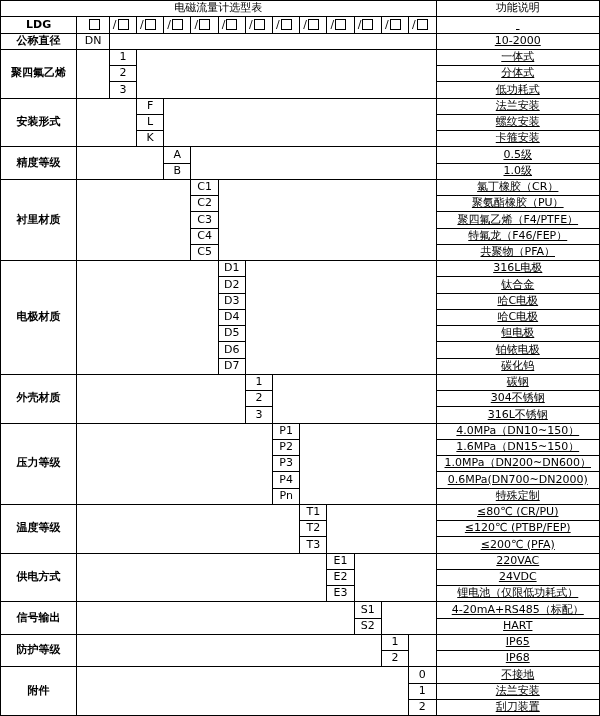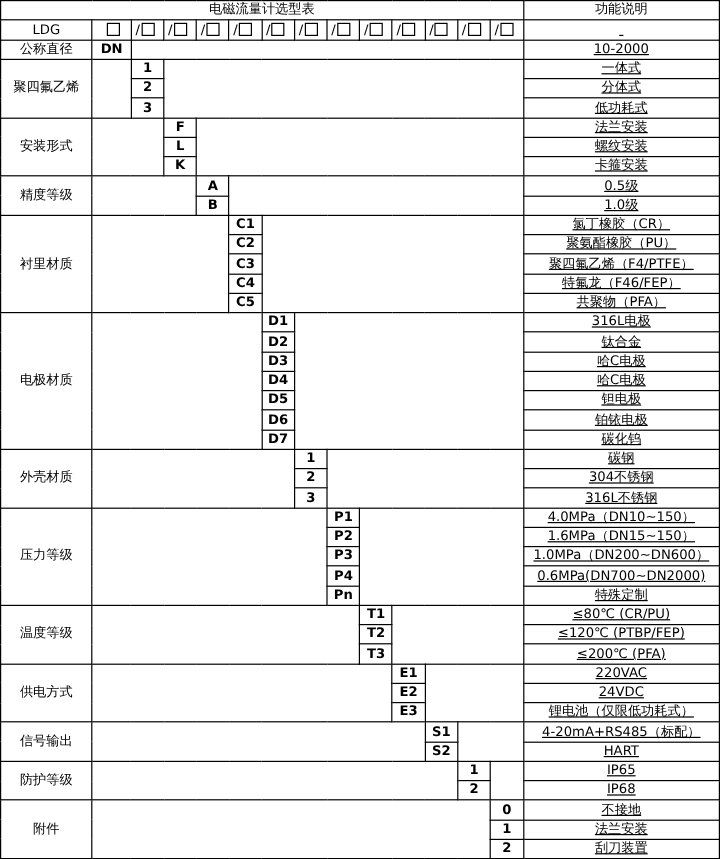--- a/index.html
+++ b/index.html
@@ -31,32 +31,31 @@
     text-align: center;
     vertical-align: middle;
     font-size: 11px;
     line-height: 1.15;
     padding: 0;
     overflow: hidden;
     white-space: nowrap;
   }
   td.cat {
     font-size: 12px;
-    font-weight: normal;
+    font-weight: bold;
   }
   td.title {
     font-size: 12px;
   }
   td.desc {
     font-size: 11px;
     text-decoration: underline;
   }
   td.code {
     font-size: 10px;
-    font-weight: bold;
   }
   td.blank {
     border: 1px solid #000000;
   }
   .codebar {
     display: flex;
     align-items: center;
     justify-content: flex-start;
     height: 100%;
     padding-left: 2px;

